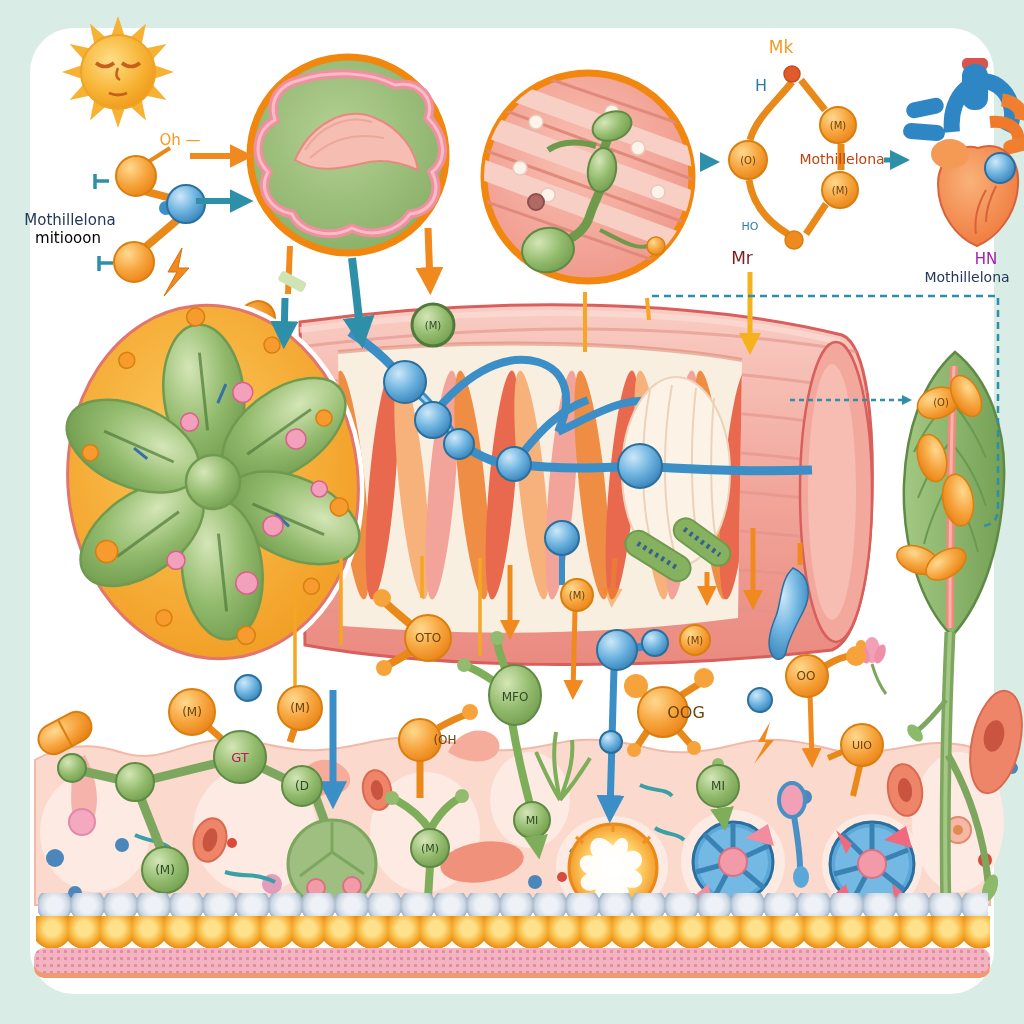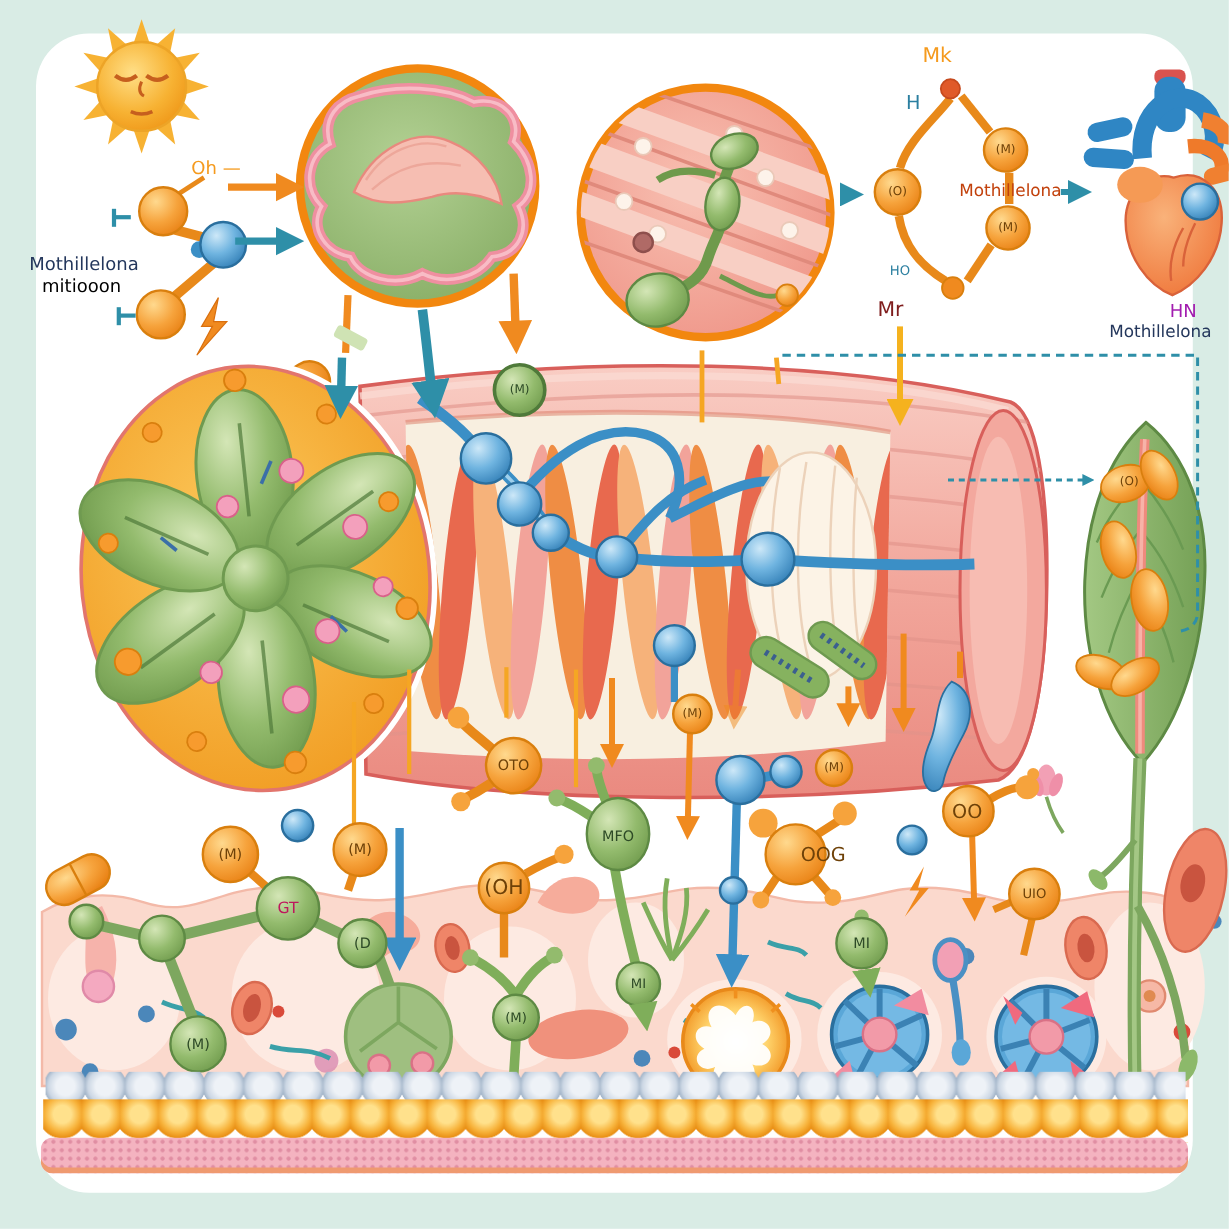--- a/index.html
+++ b/index.html
@@ -645,22 +645,22 @@
 <div class="lbl" style="left:986px;top:259px;color:#a21caf;font-size:15px">HN</div>
 <div class="lbl" style="left:967px;top:277px;color:#24375c;font-size:14px">Mothillelona</div>
 <div class="lbl" style="left:433px;top:325px;color:#2d4a26;font-size:10px">(M)</div>
 <div class="lbl" style="left:941px;top:402px;color:#6e4108;font-size:10px">(O)</div>
 <div class="lbl" style="left:192px;top:712px;color:#6e4108;font-size:12px">(M)</div>
 <div class="lbl" style="left:300px;top:708px;color:#6e4108;font-size:12px">(M)</div>
 <div class="lbl" style="left:240px;top:757px;color:#be185d;font-size:13px">GT</div>
 <div class="lbl" style="left:302px;top:786px;color:#2d4a26;font-size:12px">(D</div>
 <div class="lbl" style="left:165px;top:870px;color:#2d4a26;font-size:12px">(M)</div>
 <div class="lbl" style="left:428px;top:638px;color:#6e4108;font-size:12px">OTO</div>
-<div class="lbl" style="left:420px;top:740px;color:#6e4108;font-size:17px">(OH</div>
+<div class="lbl" style="left:445px;top:740px;color:#6e4108;font-size:12px">(OH</div>
 <div class="lbl" style="left:515px;top:697px;color:#2d4a26;font-size:12px">MFO</div>
 <div class="lbl" style="left:577px;top:595px;color:#6e4108;font-size:10px">(M)</div>
 <div class="lbl" style="left:686px;top:712px;color:#6e4108;font-size:16px">OOG</div>
 <div class="lbl" style="left:695px;top:640px;color:#6e4108;font-size:10px">(M)</div>
 <div class="lbl" style="left:532px;top:820px;color:#2d4a26;font-size:11px">MI</div>
 <div class="lbl" style="left:430px;top:848px;color:#2d4a26;font-size:11px">(M)</div>
 <div class="lbl" style="left:718px;top:786px;color:#2d4a26;font-size:12px">MI</div>
-<div class="lbl" style="left:806px;top:676px;color:#6e4108;font-size:16px">OO</div>
+<div class="lbl" style="left:806px;top:676px;color:#6e4108;font-size:12px">OO</div>
 <div class="lbl" style="left:862px;top:745px;color:#6e4108;font-size:11px">UIO</div>
 
 </body></html>

